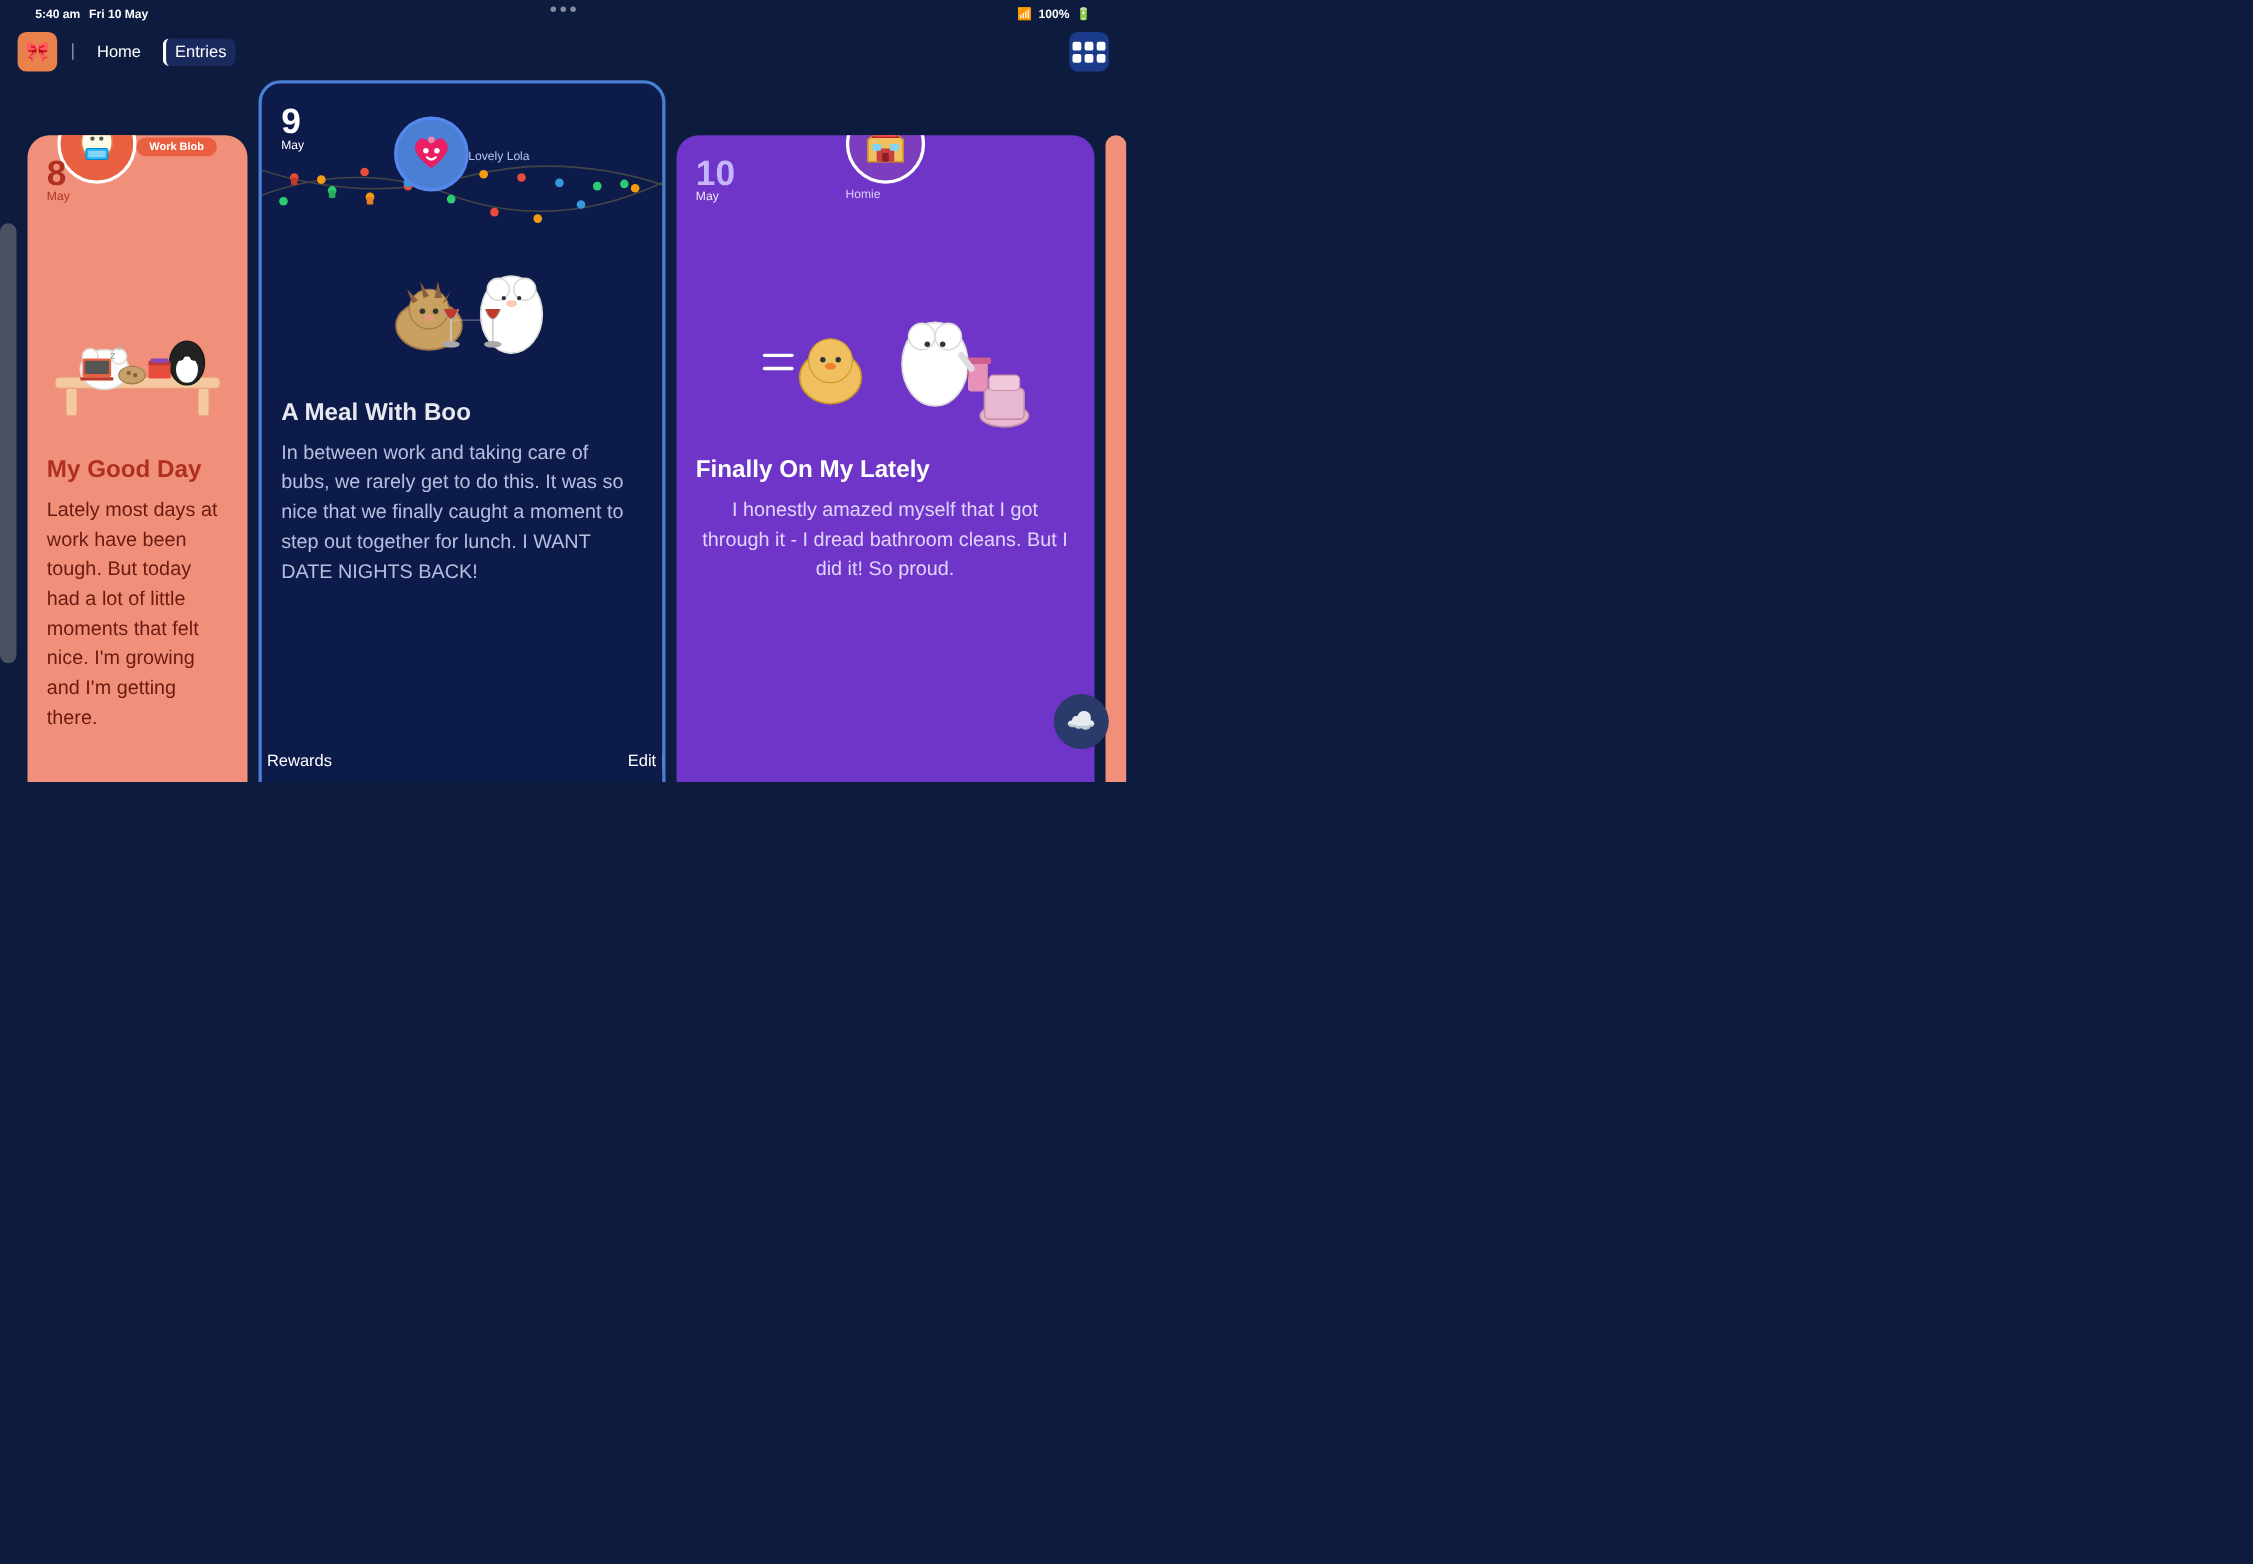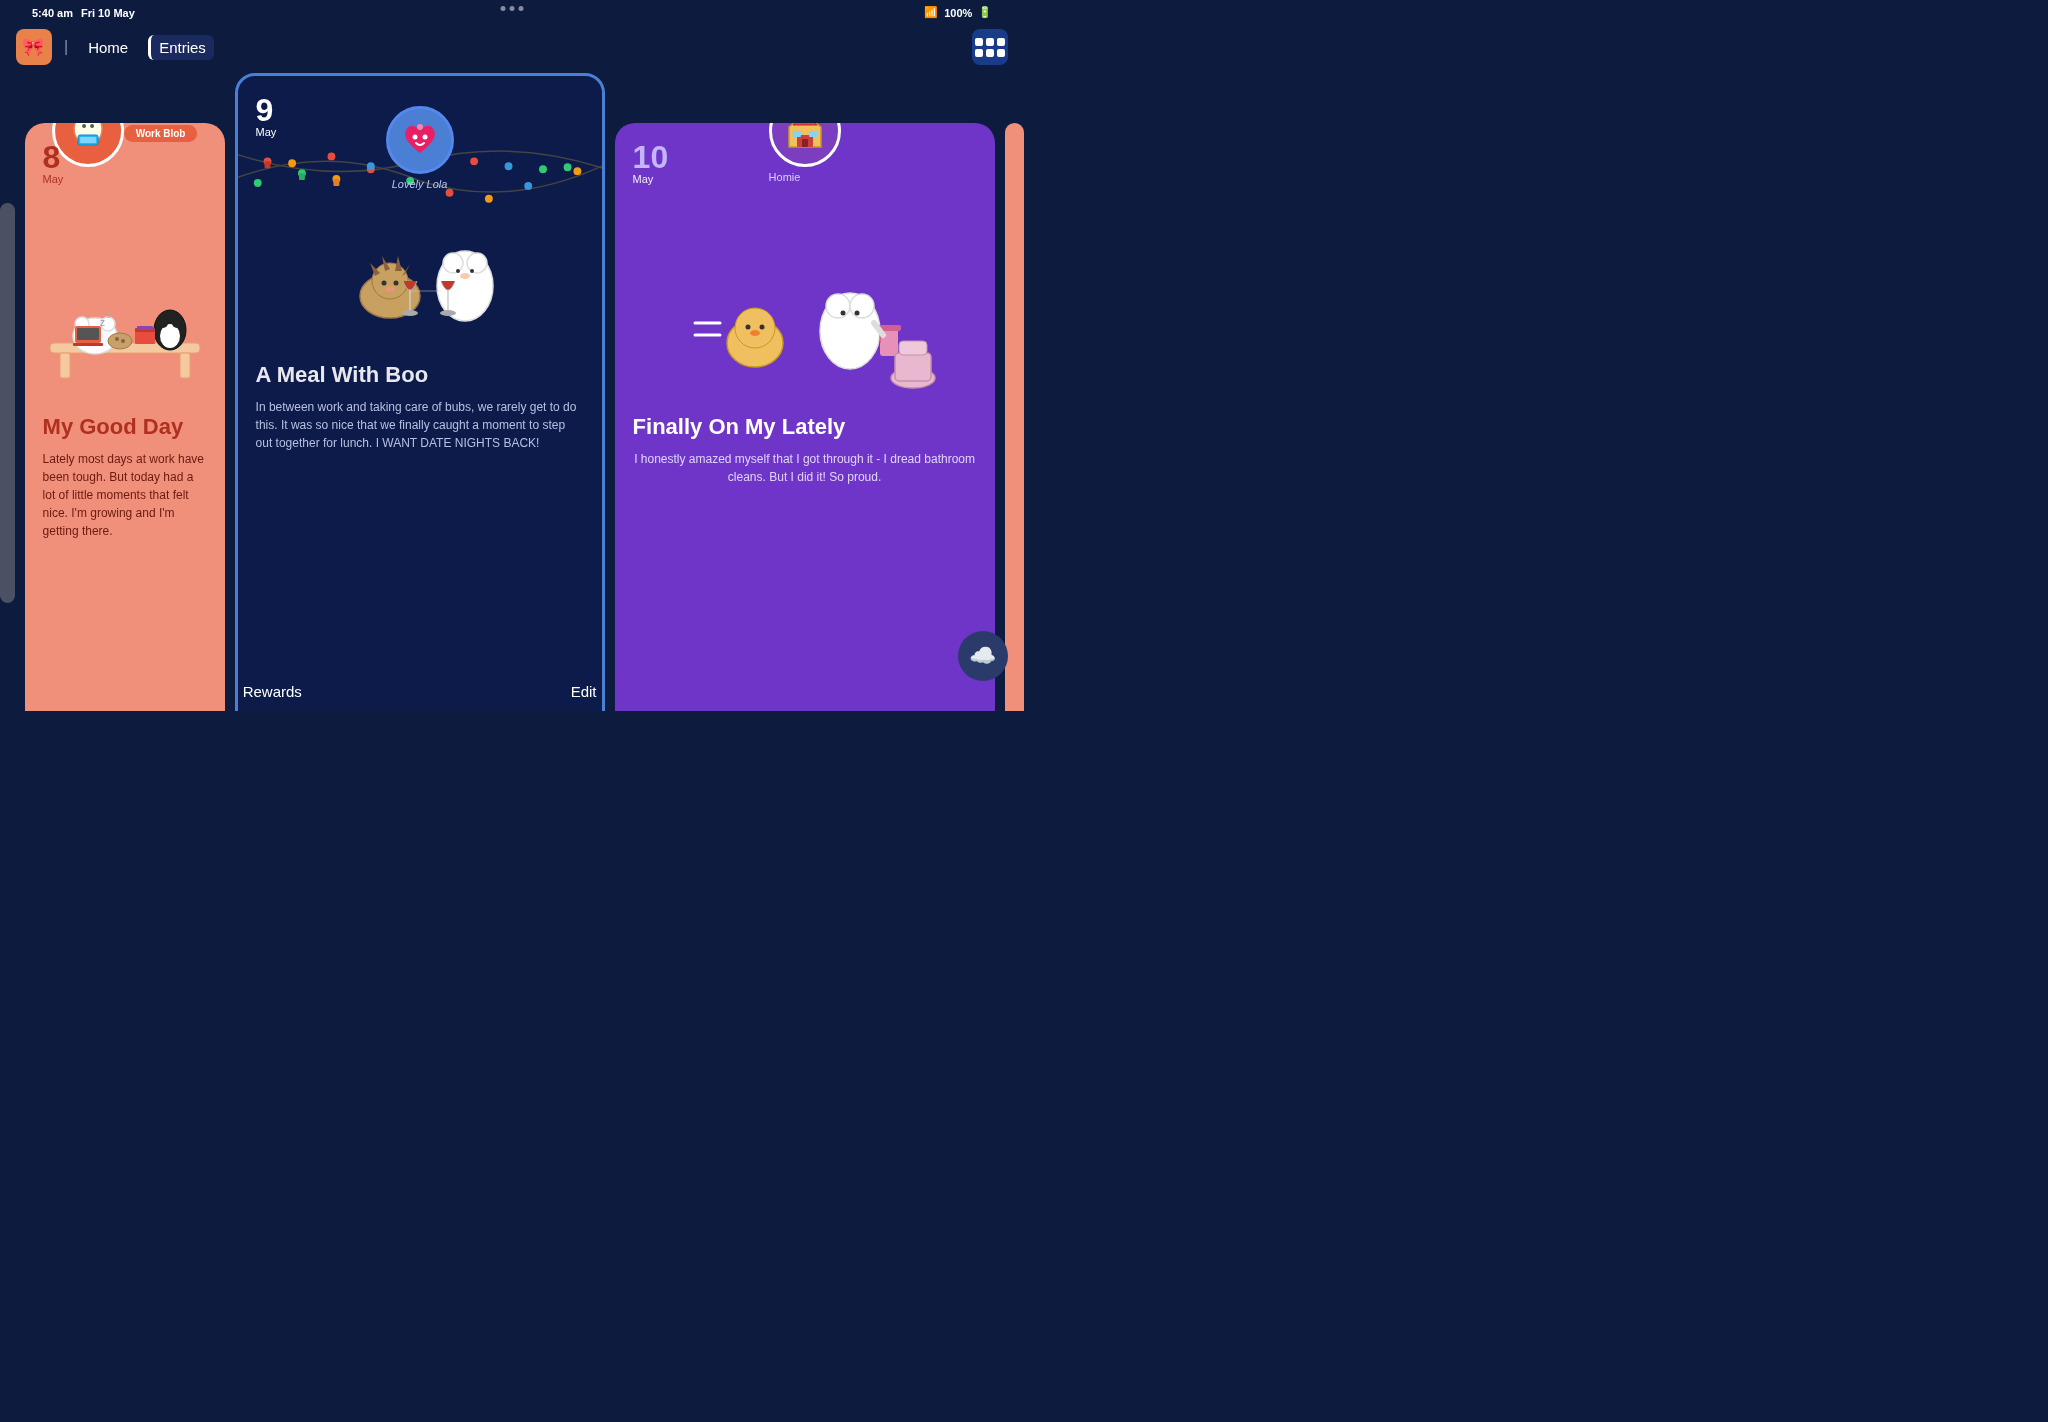--- a/index.html
+++ b/index.html
@@ -213,21 +213,21 @@
       font-size: 22px;
       font-weight: 700;
       color: #b03020;
       margin-bottom: 10px;
     }
 
     .card-title-white { color: rgba(255,255,255,0.9); }
     .card-title-purple { color: white; }
 
     .card-body {
-      font-size: 12px;
+      font-size: 18px;
       line-height: 1.5;
       color: #6a1a10;
     }
 
     .card-body-white { color: rgba(200,210,240,0.9); }
     .card-body-purple { color: rgba(230,220,255,0.95); text-align: center; }
 
     
     .bottom-bar {
       position: absolute;
@@ -384,21 +384,21 @@
 
     <div class="card-content">
       <div class="card-title">My Good Day</div>
       <div class="card-body">Lately most days at work have been tough. But today had a lot of little moments that felt nice. I'm growing and I'm getting there.</div>
     </div>
   </div>
 
   <div class="card card-center">
 
 
-    <div style="position:absolute;top:30px;left:50%;transform:translateX(-50%);display:flex;flex-direction:column;align-items:center;z-index:20;font-style:italic;">
+    <div style="position:absolute;top:30px;left:50%;transform:translateX(-50%);display:flex;align-items:center;z-index:20;">
       <div class="avatar-circle avatar-blue" style="width:68px;height:68px;border:3px solid #5588ee;">
         <svg width="46" height="46" viewBox="0 0 46 46">
 
           <path d="M23 36 C10 26, 5 18, 10 12 C13 7, 18 8, 23 14 C28 8, 33 7, 36 12 C41 18, 36 26, 23 36Z" fill="#e91e63"></path>
           <circle cx="18" cy="20" r="2.5" fill="white"></circle>
           <circle cx="28" cy="20" r="2.5" fill="white"></circle>
           <path d="M19 26 Q23 30 27 26" stroke="white" stroke-width="2" fill="none" stroke-linecap="round"></path>
           <circle cx="23" cy="10" r="3" fill="#ff80ab"></circle>
         </svg>
       </div>

